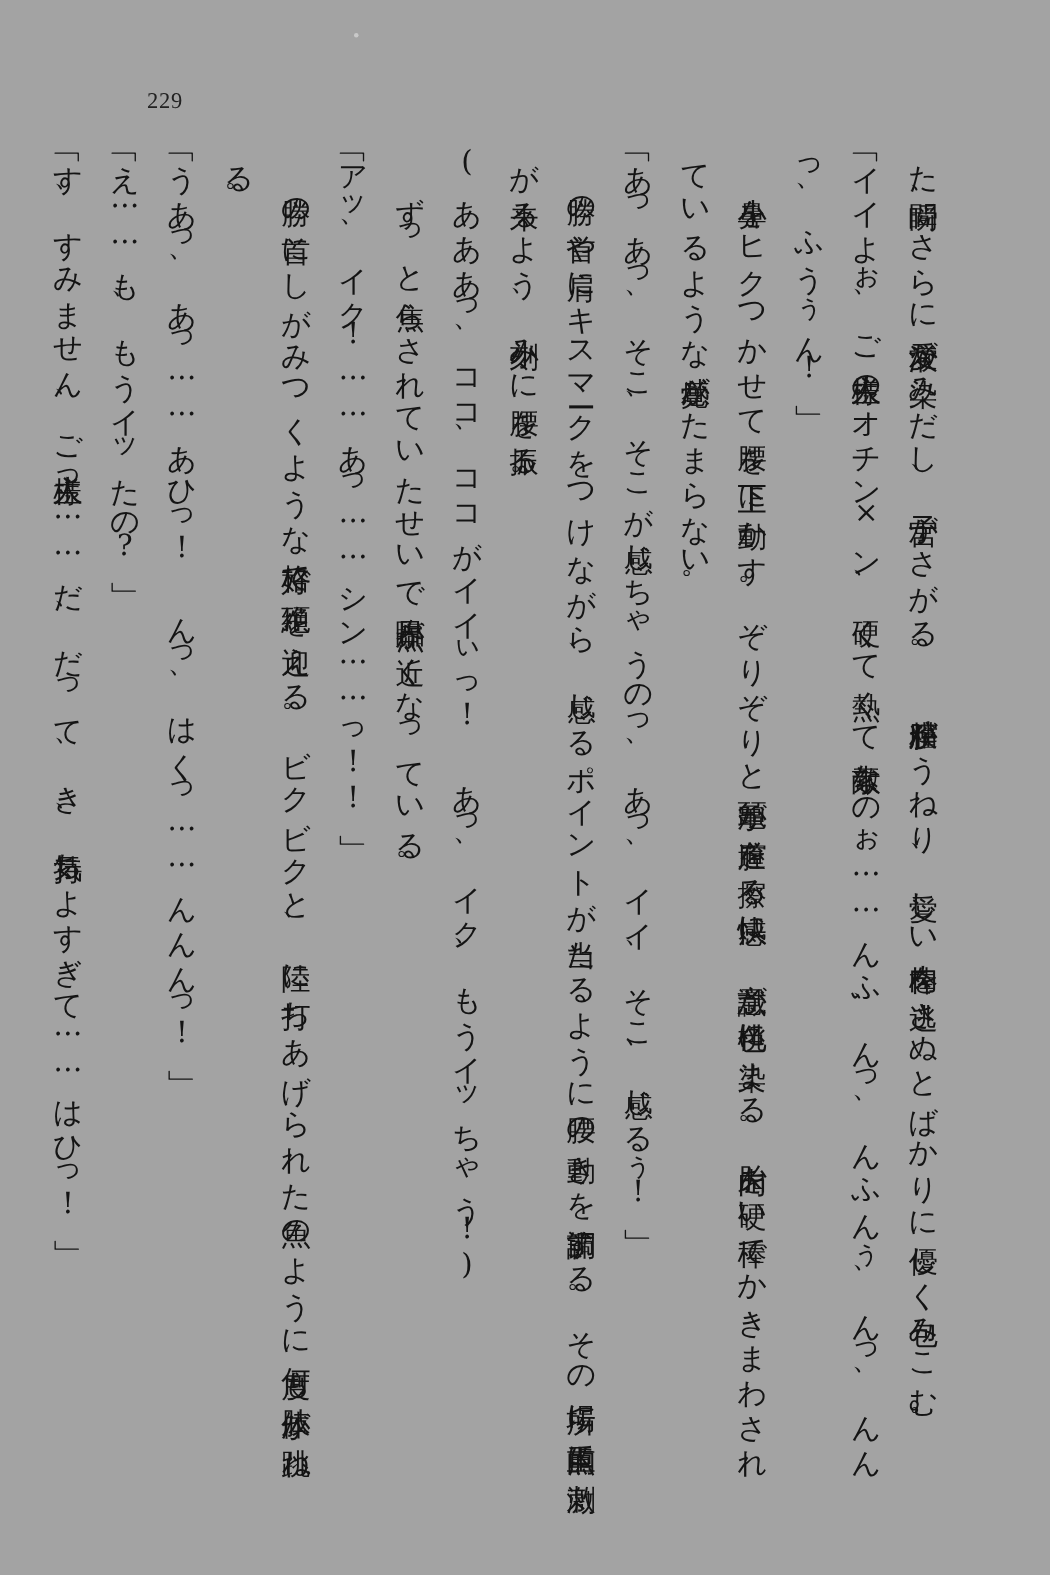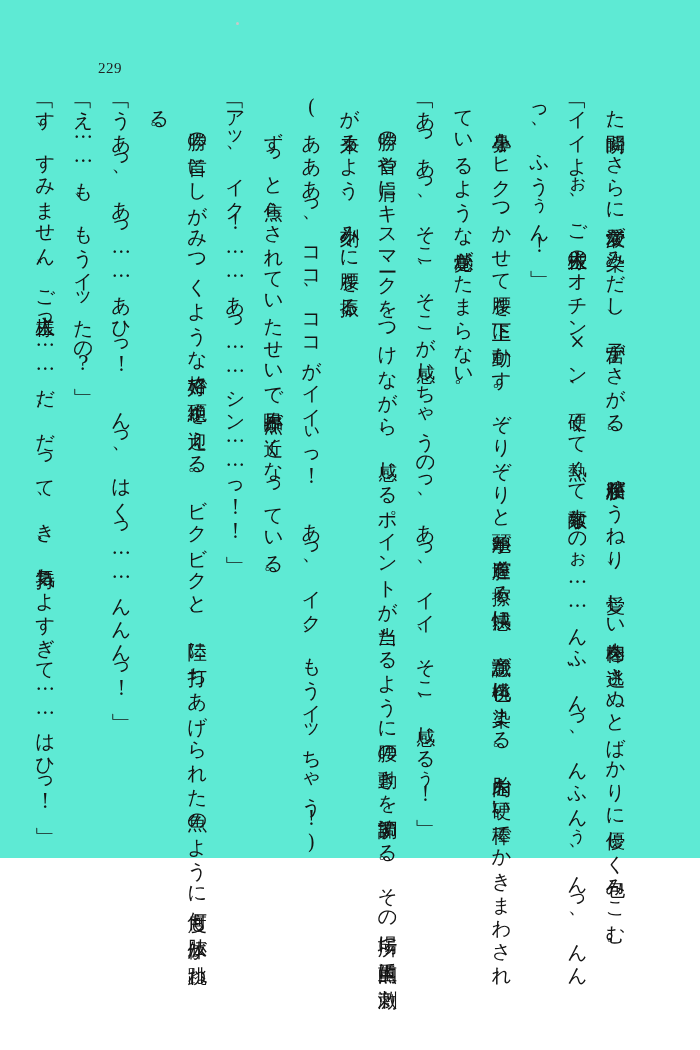--- a/index.html
+++ b/index.html
@@ -12,22 +12,22 @@
     height: 1050px;
     font-family: "Liberation Serif", "DejaVu Serif", serif;
     color: #1a1a1a;
     position: relative;
     overflow: hidden;
   }
   .page {
     position: absolute;
     inset: 0;
     width: 700px;
-    height: 858px;
-    background: #5eead4;
+    height: 1050px;
+    background: #a3a3a3;
   }
   
   .page-number {
     position: absolute;
     top: 60px;
     left: 98px;
     font-size: 15px;
     letter-spacing: 0.5px;
     font-family: "Liberation Serif", "DejaVu Serif", serif;
     color: #222;

